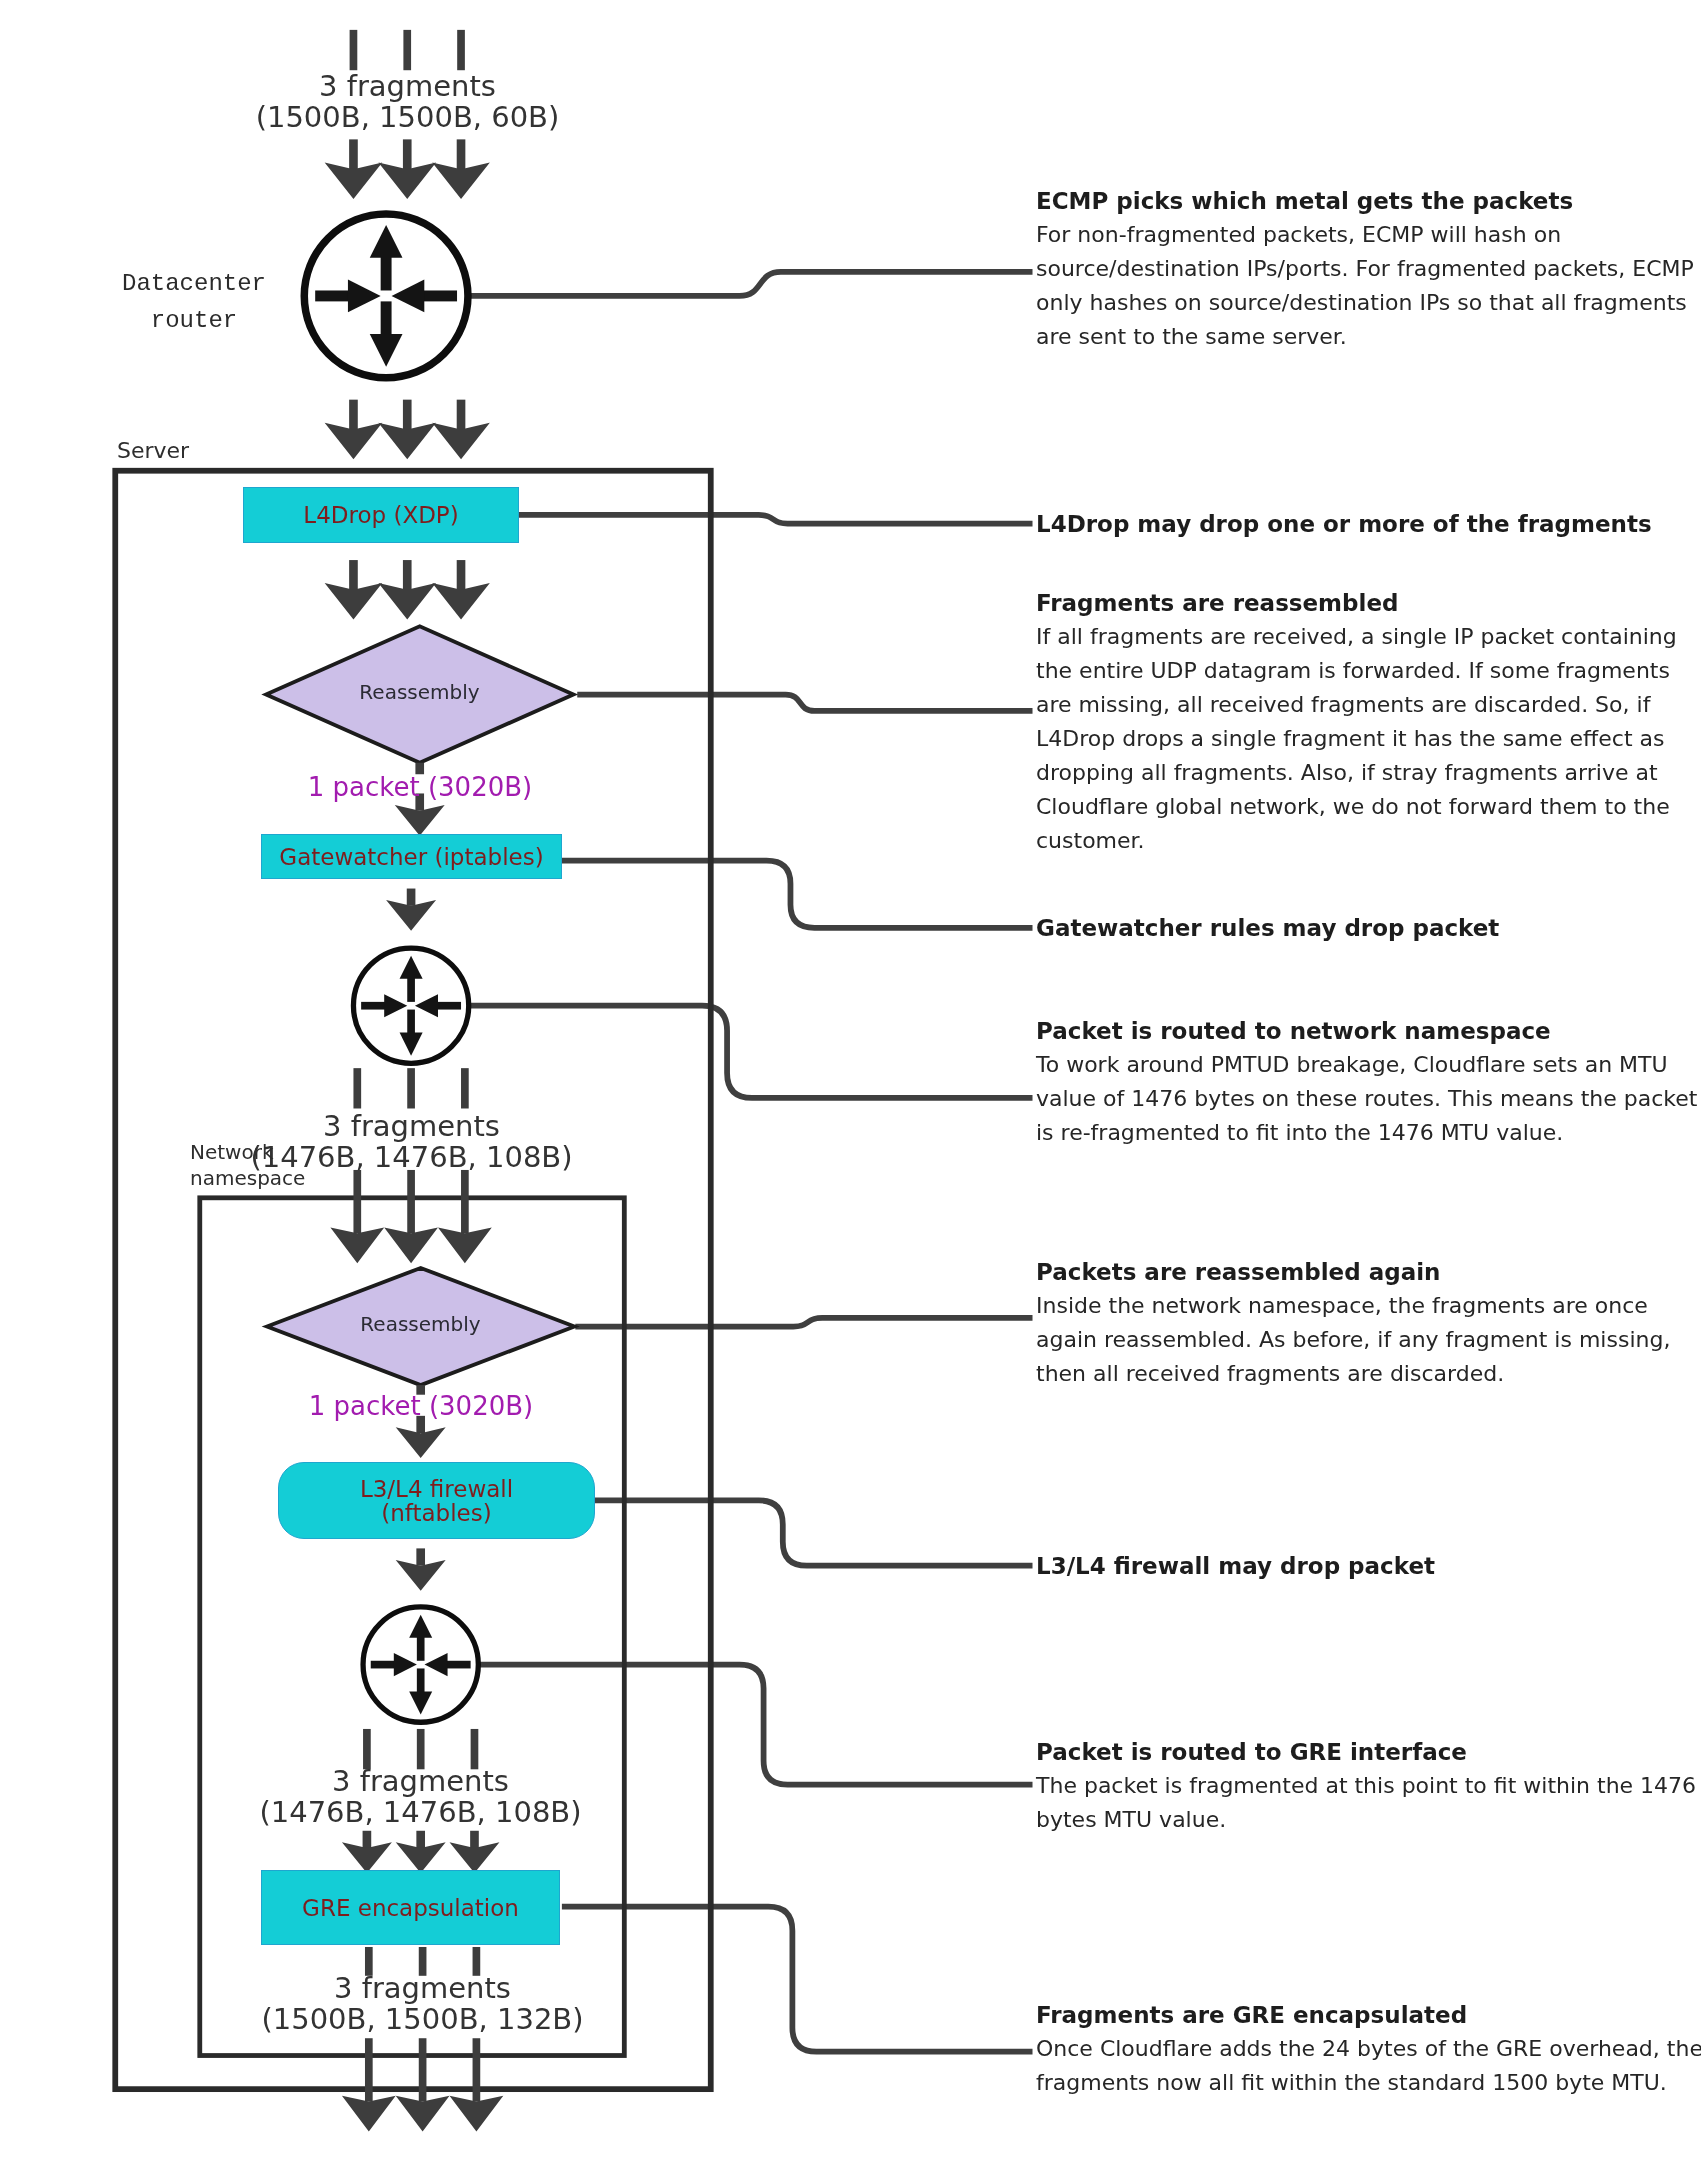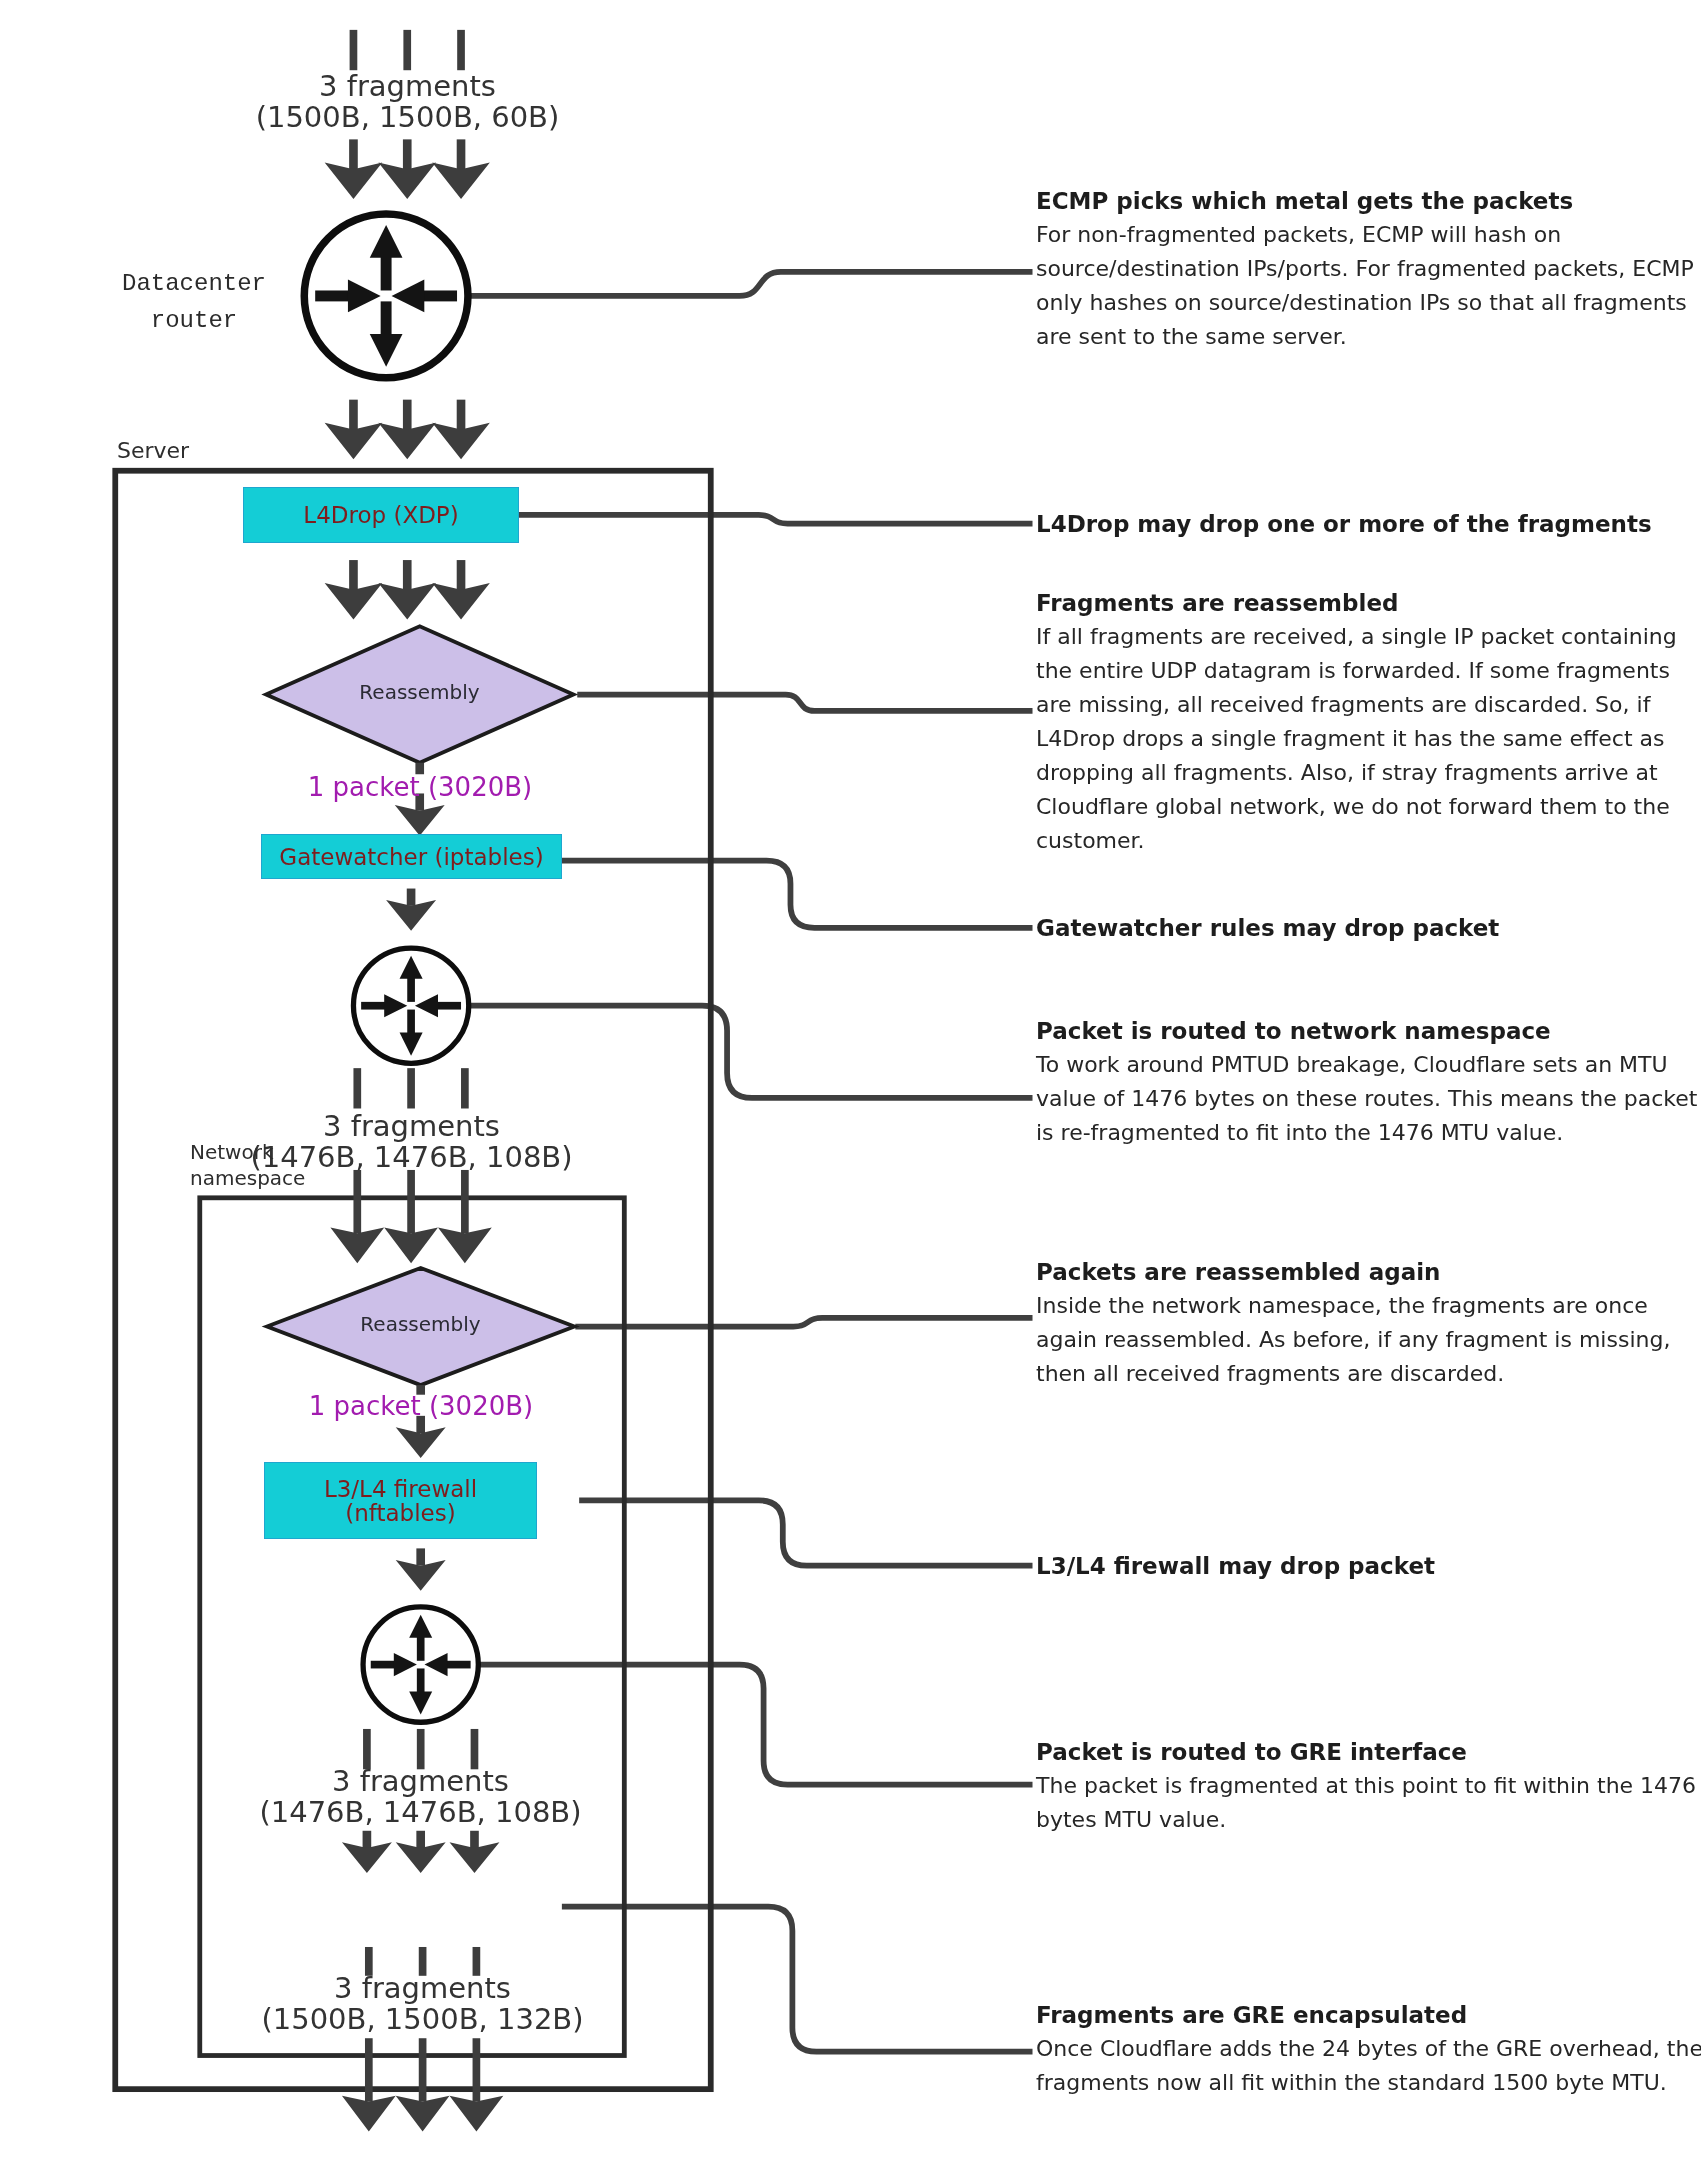--- a/index.html
+++ b/index.html
@@ -200,30 +200,33 @@
     <div>3 fragments</div>
     <div>(1476B, 1476B, 108B)</div>
   </div>
 
   <div class="nn" style="left:159px; top:1139px; width:134px;">Network namespace</div>
 
   <div class="dlabel" style="left:267px; top:1312px; width:307px;">Reassembly</div>
 
   <div class="plabel" style="left:277px; top:1391px; width:288px;">1 packet (3020B)</div>
 
-  <div class="cyanbox" style="left:264px; top:1462px; width:273px; height:77px;">
+  <div class="cyanbox" style="left:278px; top:1462px; width:317px; height:77px;border-radius:26px;">
     <span>L3/L4 firewall</span>
     <span>(nftables)</span>
   </div>
 
   <div class="flabel" style="left:257px; top:1766px; width:327px;">
     <div>3 fragments</div>
     <div>(1476B, 1476B, 108B)</div>
   </div>
 
+  <div class="cyanbox" style="left:261px; top:1870px; width:299px; height:75px;">
+    <span>GRE encapsulation</span>
+  </div>
 
   <div class="flabel" style="left:259px; top:1973px; width:327px;">
     <div>3 fragments</div>
     <div>(1500B, 1500B, 132B)</div>
   </div>
 
   <div class="ann" style="top:184px;">
     <h3>ECMP picks which metal gets the packets</h3>
     <p>For non-fragmented packets, ECMP will hash on source/destination IPs/ports. For fragmented packets, ECMP only hashes on source/destination IPs so that all fragments are sent to the same server.</p>
   </div>

